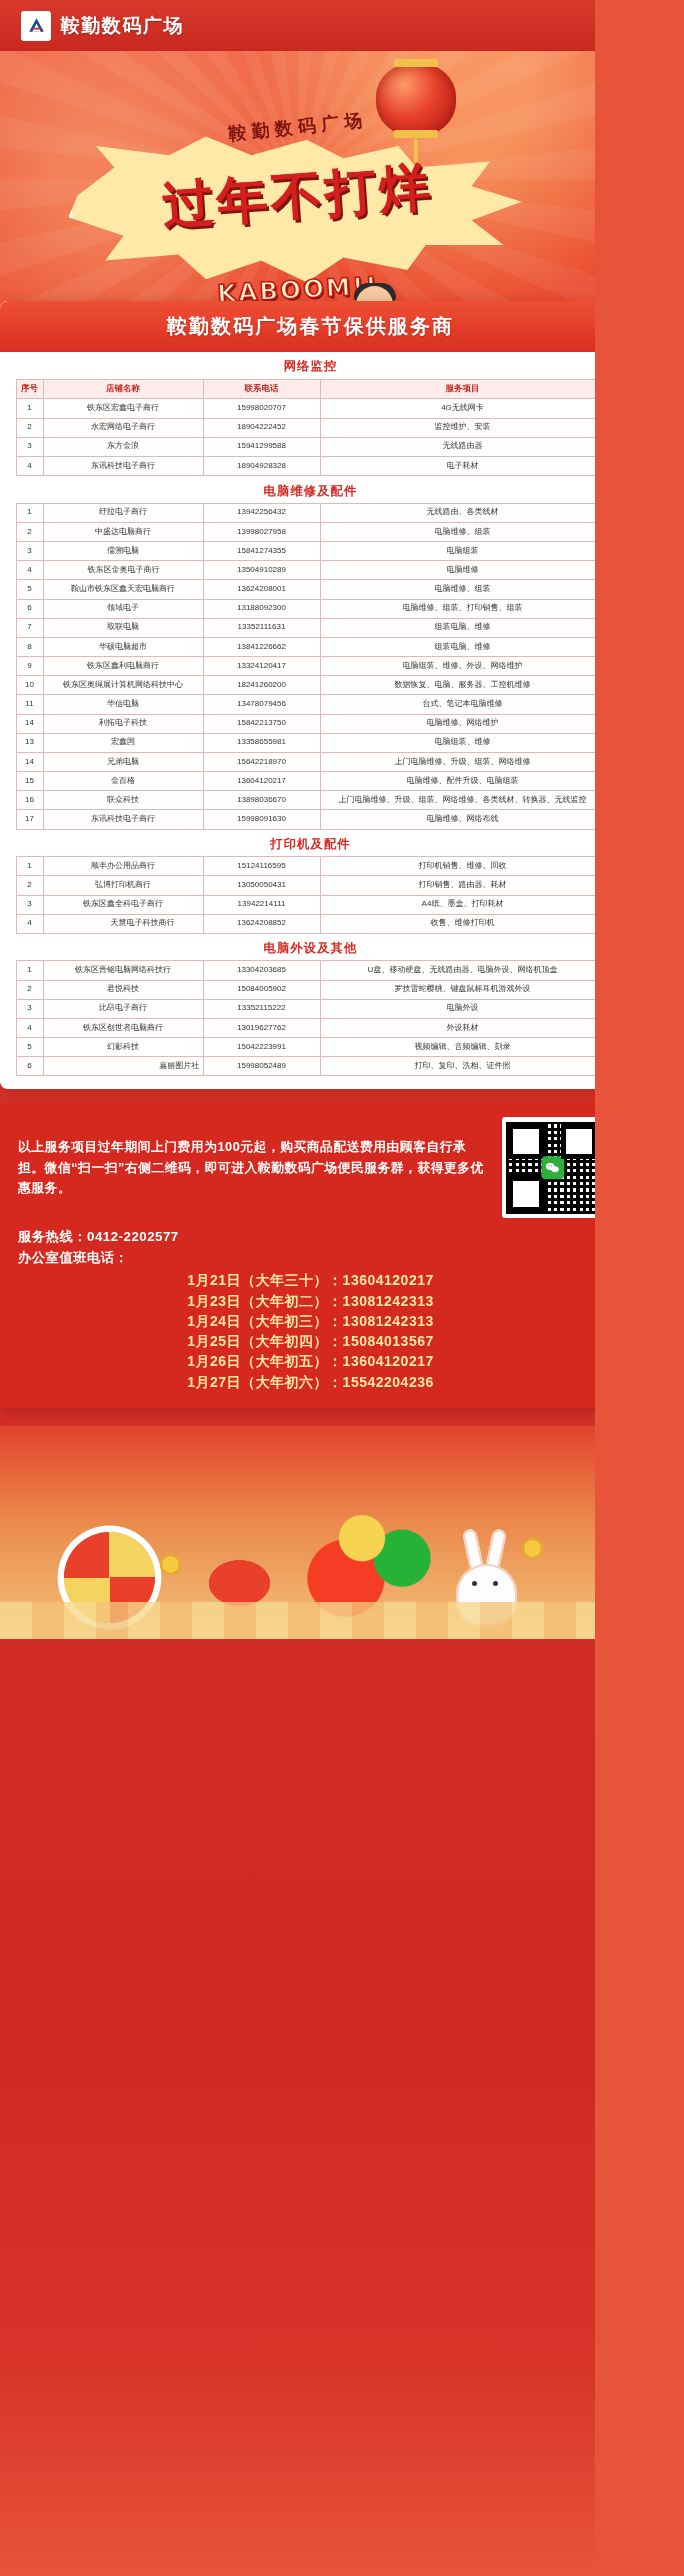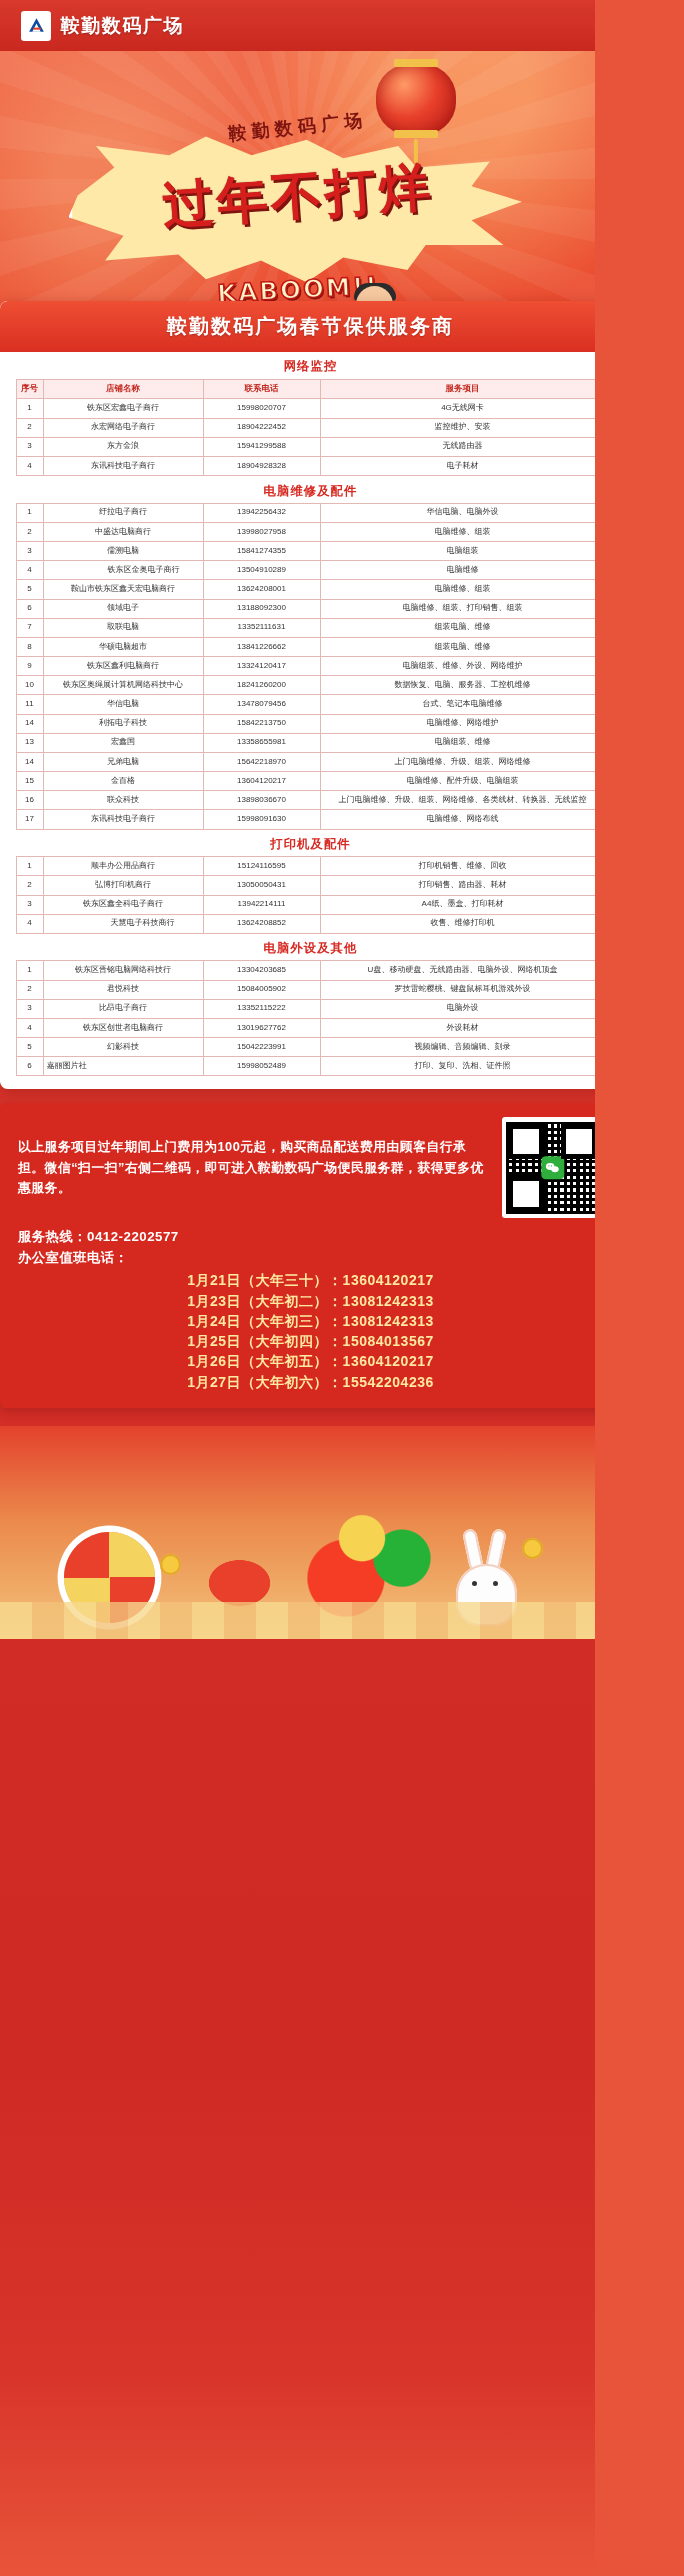--- a/index.html
+++ b/index.html
@@ -380,37 +380,37 @@
             <col class="c1">
             <col class="c2">
             <col class="c3">
             <col class="c4">
           </colgroup>
           <tbody>
             <tr>
               <td>1</td>
               <td style="text-align: center;">纡拉电子商行</td>
               <td>13942256432</td>
-              <td style="text-align: center;">华信电脑、电脑外设</td>
+              <td style="text-align: center;">无线路由、各类线材</td>
             </tr>
             <tr>
               <td>2</td>
               <td style="text-align: center;">中盛达电脑商行</td>
               <td>13998027958</td>
               <td style="text-align: center;">电脑维修、组装</td>
             </tr>
             <tr>
               <td>3</td>
               <td style="text-align: center;">儒溯电脑</td>
               <td>15841274355</td>
               <td style="text-align: center;">电脑组装</td>
             </tr>
             <tr>
               <td>4</td>
-              <td style="text-align: center; padding-left: 44px;">铁东区金奥电子商行</td>
+              <td style="text-align: left; padding-left: 44px;">铁东区金奥电子商行</td>
               <td>13504910289</td>
               <td style="text-align: center;">电脑维修</td>
             </tr>
             <tr>
               <td>5</td>
               <td style="text-align: center;">鞍山市铁东区鑫天宏电脑商行</td>
               <td>13624208001</td>
               <td style="text-align: center;">电脑维修、组装</td>
             </tr>
             <tr>
@@ -556,21 +556,21 @@
               <td style="text-align: center;">外设耗材</td>
             </tr>
             <tr>
               <td>5</td>
               <td style="text-align: center;">幻影科技</td>
               <td>15042223991</td>
               <td style="text-align: center;">视频编辑、音频编辑、刻录</td>
             </tr>
             <tr>
               <td>6</td>
-              <td style="text-align: left;">嘉丽图片社</td>
+              <td style="text-align: right;">嘉丽图片社</td>
               <td>15998052489</td>
               <td style="text-align: center;">打印、复印、洗相、证件照</td>
             </tr>
           </tbody>
         </table>
       </div>
   </div>
 
   <div class="info">
     <div class="info-top">

